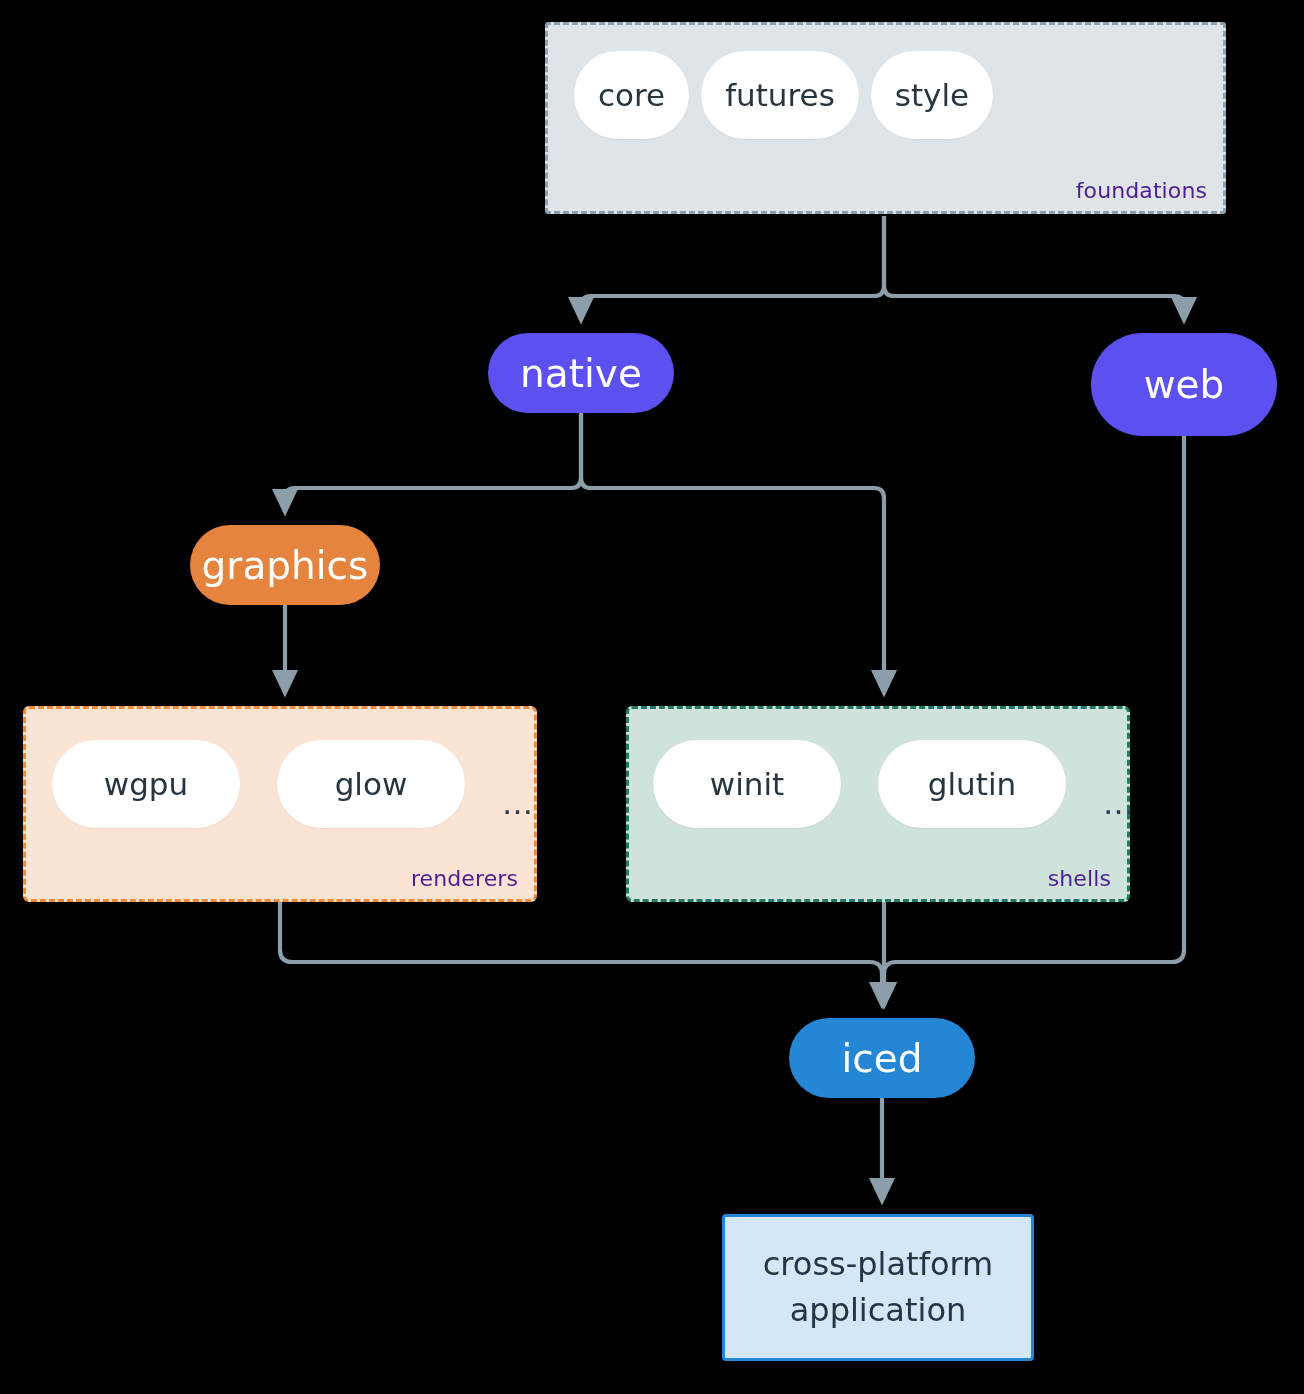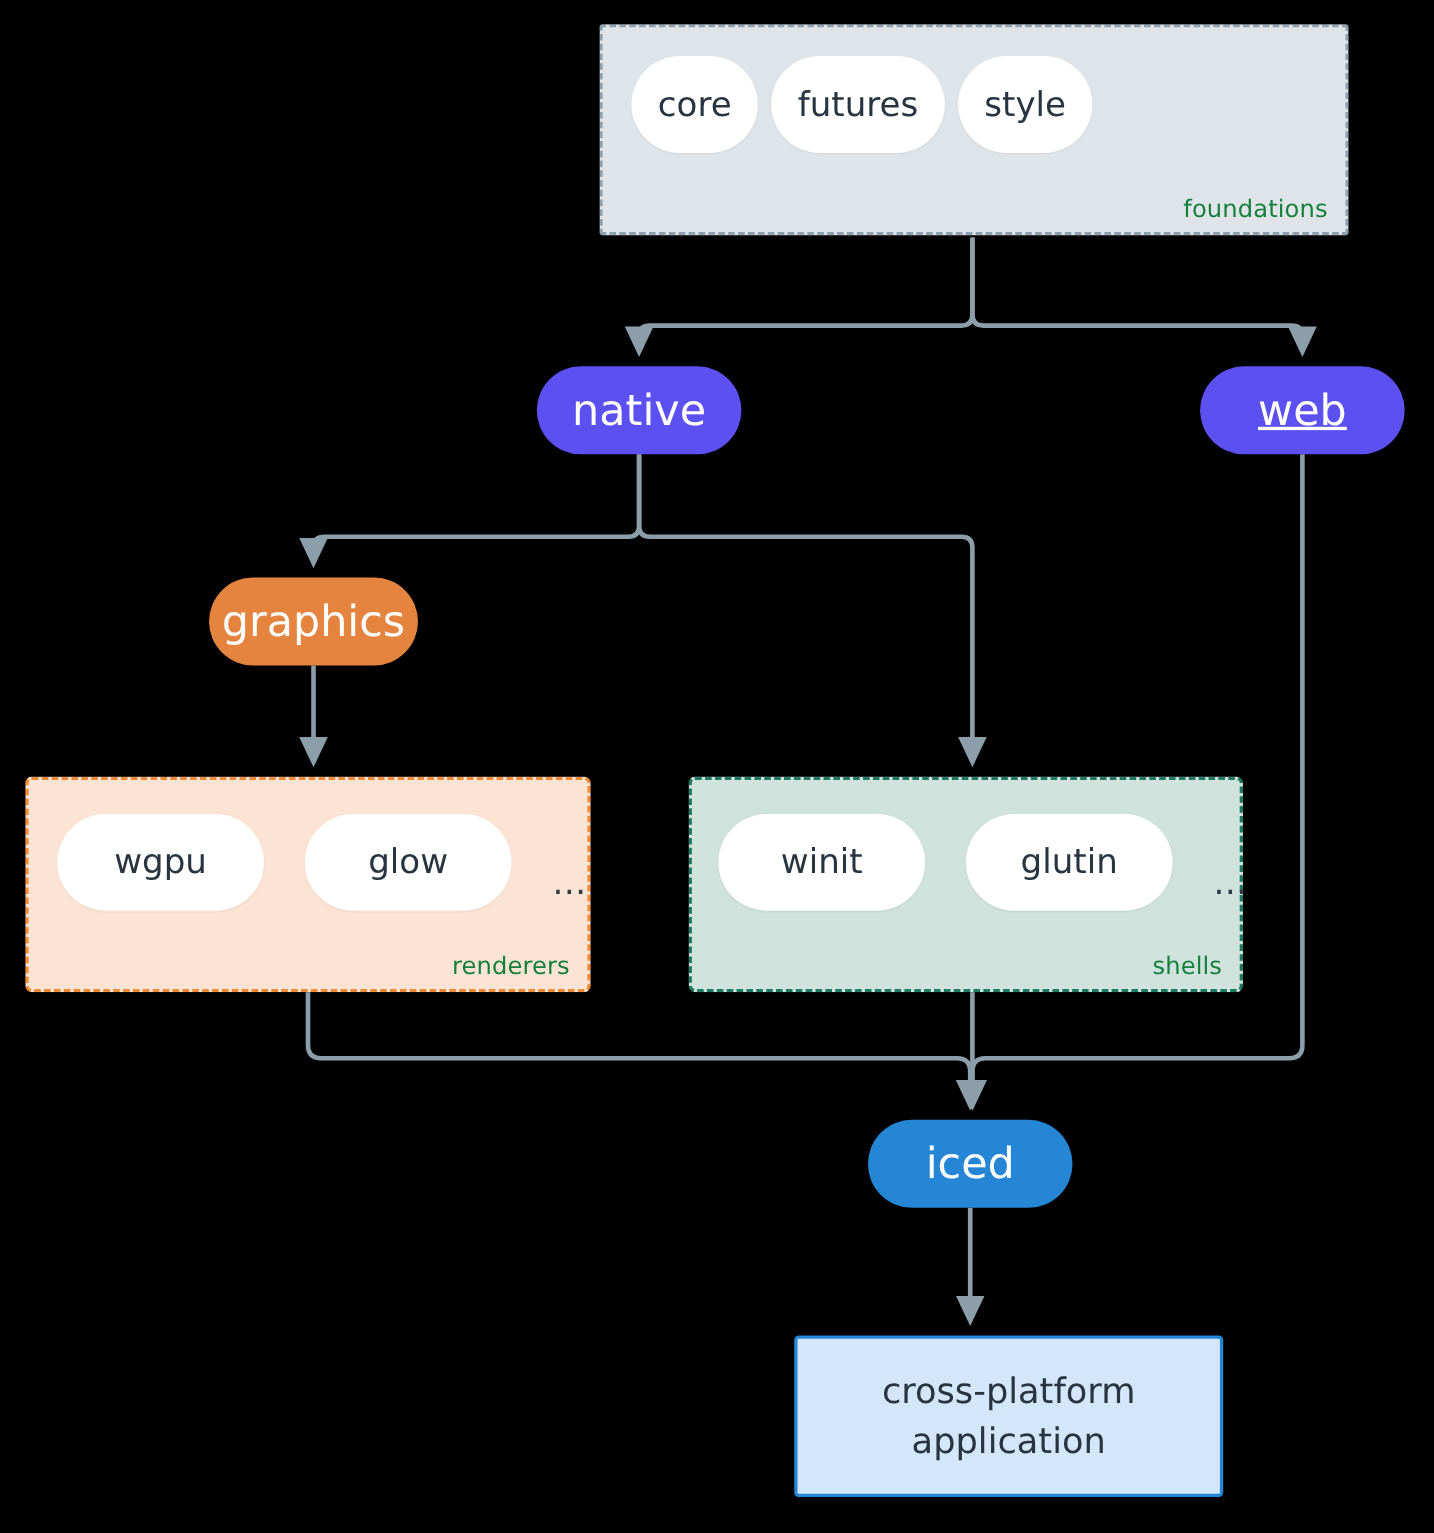--- a/index.html
+++ b/index.html
@@ -36,21 +36,21 @@
     position: absolute;
     box-sizing: border-box;
     border-style: dashed;
     border-width: 3px;
   }
   .cluster-label {
     position: absolute;
     right: 16px;
     bottom: 8px;
     font-size: 22px;
-    color: #15803d;
+    color: #4c1d95;
     white-space: nowrap;
     letter-spacing: 0.1px;
   }
   .cluster-items {
     position: absolute;
     left: 0;
     top: 0;
     width: 100%;
     display: flex;
     align-items: center;
@@ -140,23 +140,22 @@
     left: 488px;
     top: 333px;
     width: 186px;
     height: 80px;
     background: #5c51f0;
   }
   #node-web {
     left: 1091px;
     top: 333px;
     width: 186px;
-    height: 80px;
+    height: 103px;
     background: #5c51f0;
-    text-decoration: underline;
   }
   #node-graphics {
     left: 190px;
     top: 525px;
     width: 190px;
     height: 80px;
     background: #e5843f;
   }
   #node-iced {
     left: 789px;
@@ -164,21 +163,21 @@
     width: 186px;
     height: 80px;
     background: #2486d4;
   }
 
   
   #node-application {
     position: absolute;
     left: 722px;
     top: 1214px;
-    width: 390px;
+    width: 312px;
     height: 147px;
     background: #d4e7fa;
     border: 3px solid #2486d4;
     border-radius: 4px;
     box-sizing: border-box;
     display: flex;
     flex-direction: column;
     align-items: center;
     justify-content: center;
     color: #26353f;

